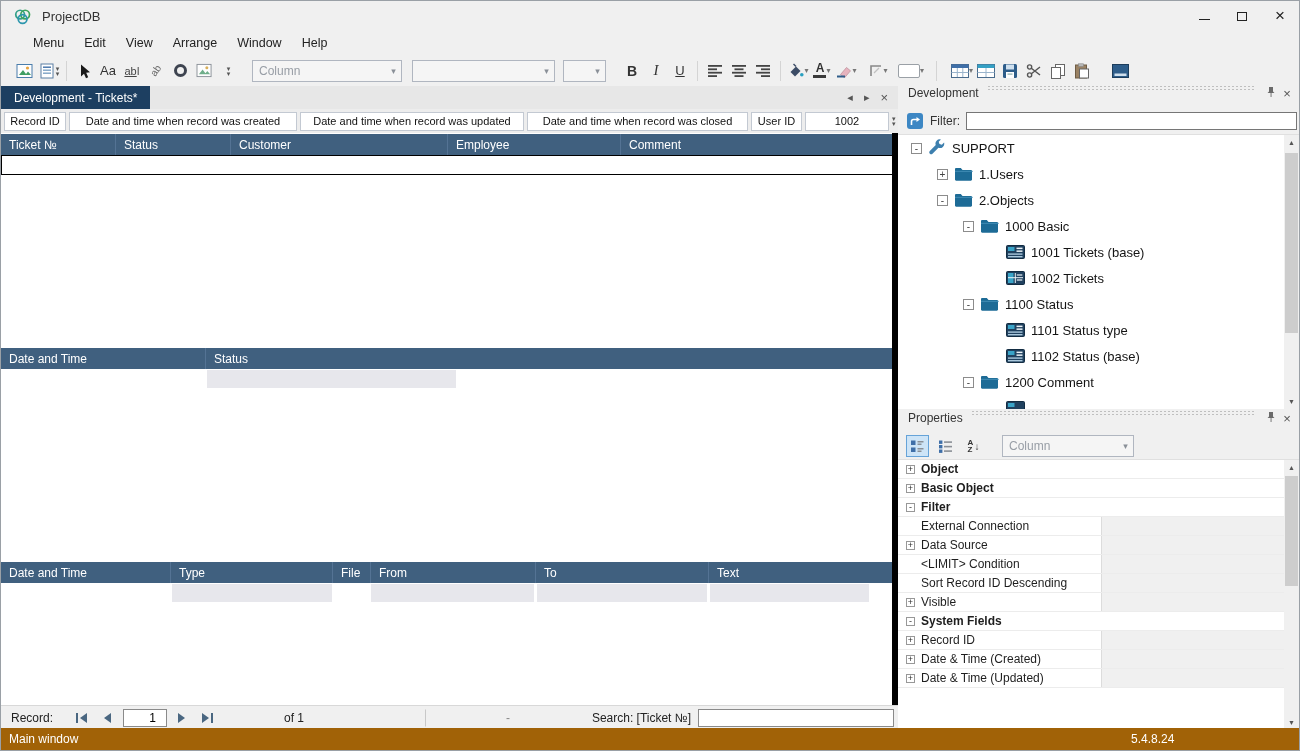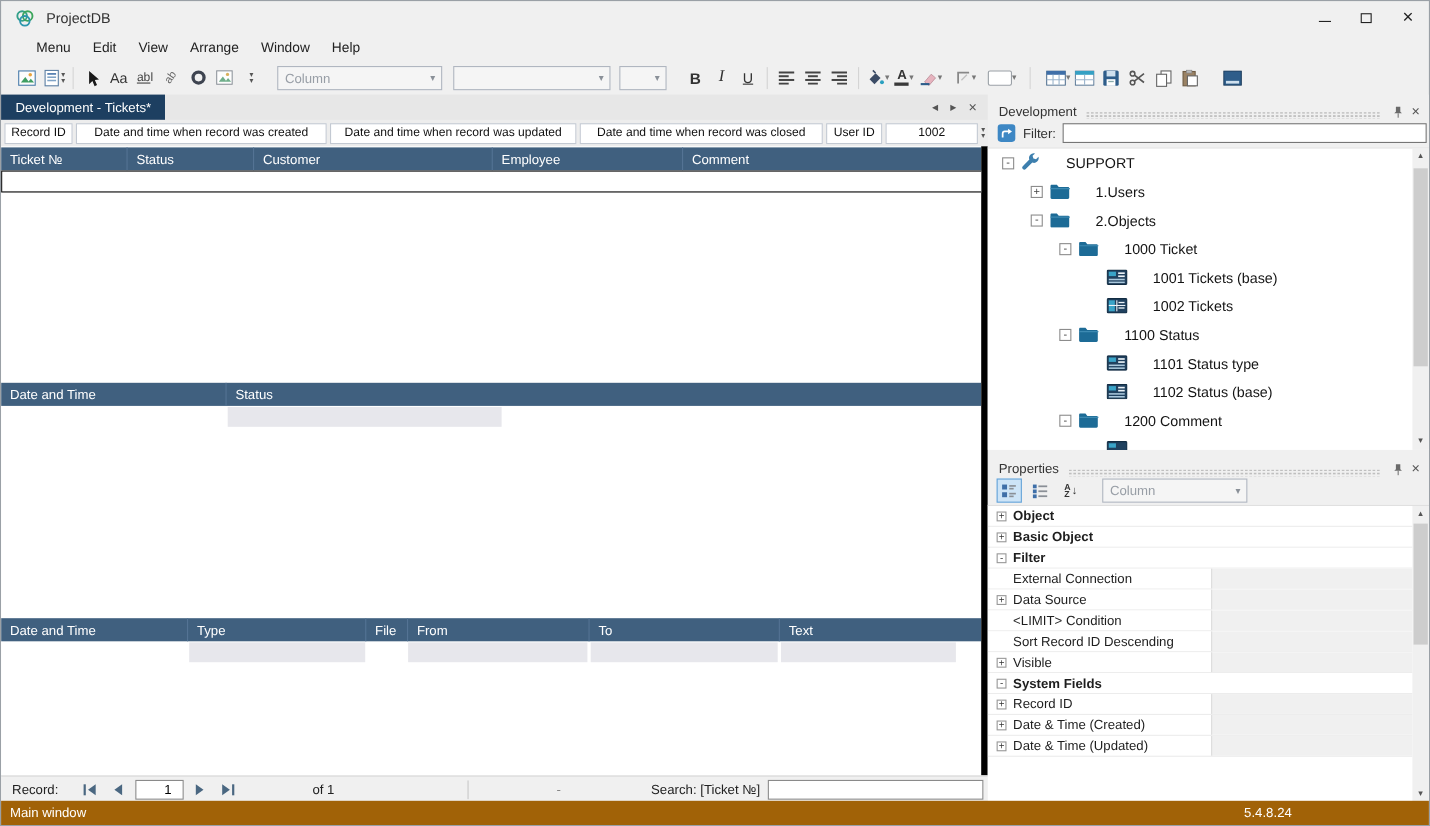--- a/index.html
+++ b/index.html
@@ -49,32 +49,32 @@
 .selrow{position:absolute;left:0;width:894px;height:20px;border:1px solid #000;background:#fff}
 .gcell{position:absolute;height:18px;background:#e7e7ec}
 .recnav{height:25px;background:#f0f0f0;border-top:1px solid #d8d8d8;position:relative;font-size:12px}
 .rn{position:absolute;top:50%;transform:translateY(-50%)}
 .rninput{width:44px;height:18px;border:1px solid #8a8a8a;background:#fff;font:inherit;text-align:right;padding-right:10px}
 .rnsep{width:1px;height:17px;background:#c8c8c8}
 .rnsearch{width:196px;height:18px;border:1px solid #8a8a8a;background:#fff;font:inherit;padding:0 3px}
 
 
 .rightpanel{position:absolute;top:85px;left:897px;width:403px;height:644px;background:#f0f0f0}
-.ph{height:22px;display:flex;align-items:flex-end;padding:0 6px 0 10px;font-size:12px;color:#333}
+.ph{height:22px;display:flex;align-items:flex-start;padding:0 6px 0 10px;font-size:12px;color:#333}
 .grip{flex:1;height:6px;margin:0 8px;background-image:radial-gradient(#bfbfbf 1px,transparent 1px);background-size:4px 3px;background-position:0 2px}
 .phbtn{width:16px;text-align:center;color:#555;display:flex;align-items:center;justify-content:center}
 .filterrow{height:26px;display:flex;align-items:center;padding:0 4px 0 8px;gap:6px}
 .filterrow .flabel{color:#333}
 .finput{flex:1;height:18px;border:1px solid #767676;background:#fff;font:inherit;padding:0 3px}
 .treebox{height:275px;background:#fff;position:relative;overflow:hidden;border-top:1px solid #e0e0e0}
 .trow{height:26px;display:flex;align-items:center}
 .exp{width:11px;height:11px;border:1px solid #8c8c8c;background:#fff;font-size:10px;line-height:9px;text-align:center;color:#444;flex:none}
 .exp:empty{visibility:hidden}
 .ticon{margin-left:6px;display:flex;flex:none}
-.tlabel{margin-left:23px;font-size:13px;color:#141414;white-space:nowrap}
+.tlabel{margin-left:6px;font-size:13px;color:#141414;white-space:nowrap}
 .panelgap{height:2px}
 .props-toolbar{height:26px;display:flex;align-items:center;padding-left:8px;gap:5px}
 .pbtn{width:23px;height:22px;display:flex;align-items:center;justify-content:center;border:1px solid transparent}
 .pbtn.active{background:#cde4f7;border-color:#66a3d8}
 .sortstack{display:flex;align-items:center;font-size:8px;color:#333}
 .sortstack .lt{display:flex;flex-direction:column;line-height:7px;font-weight:bold}
 .props-combo{width:132px;margin-left:12px}
 .props-grid{height:271px;background:#fff;position:relative;overflow:hidden;border-top:1px solid #e0e0e0}
 .prow{height:19px;display:flex;align-items:center;border-bottom:1px solid #ececec;background:#fff;width:386px}
 .pexp{width:9px;height:9px;margin-left:8px;border:1px solid #989898;font-size:9px;line-height:7px;text-align:center;color:#333;flex:none;background:#fff}
@@ -460,21 +460,21 @@
       <span class="tlabel">2.Objects</span>
     </div>
     <div class="trow" style="padding-left:65px">
       <span class="exp">-</span>
       <span class="ticon">
           <svg width="19" height="14" viewBox="0 0 19 14">
             <path d="M1 2.2C1 1.5 1.5 1 2.2 1h4.6l1.7 2.1h8.3c.7 0 1.2.5 1.2 1.2v8.3c0 .7-.5 1.2-1.2 1.2H2.2c-.7 0-1.2-.5-1.2-1.2z" fill="#1d6b96"></path>
             <path d="M1 4.4h17.6" stroke="#3e8ab2" stroke-width="1.1"></path>
           </svg>
         </span>
-      <span class="tlabel">1000 Ticket</span>
+      <span class="tlabel">1000 Basic</span>
     </div>
     <div class="trow" style="padding-left:91px">
       <span class="exp"></span>
       <span class="ticon">
           <svg width="19" height="14" viewBox="0 0 19 14">
             <rect x=".5" y=".5" width="18" height="13" rx="1" fill="#20415f" stroke="#122c42"></rect>
             <rect x="2" y="2" width="6.5" height="4" fill="#3aa4c8"></rect>
             <rect x="10.5" y="2.6" width="6" height="1.5" fill="#ecf3f8"></rect>
             <rect x="10.5" y="5.4" width="6" height="1.5" fill="#ecf3f8"></rect>
             <rect x="2" y="8.4" width="14.5" height="1.4" fill="#aac8dc"></rect>

